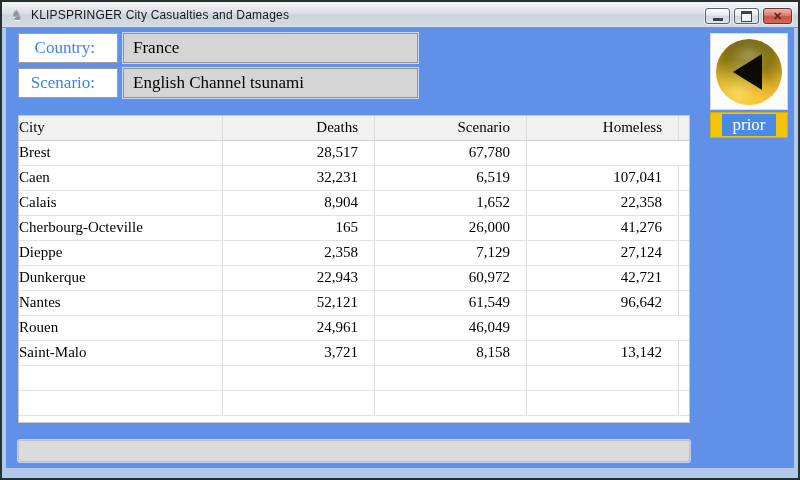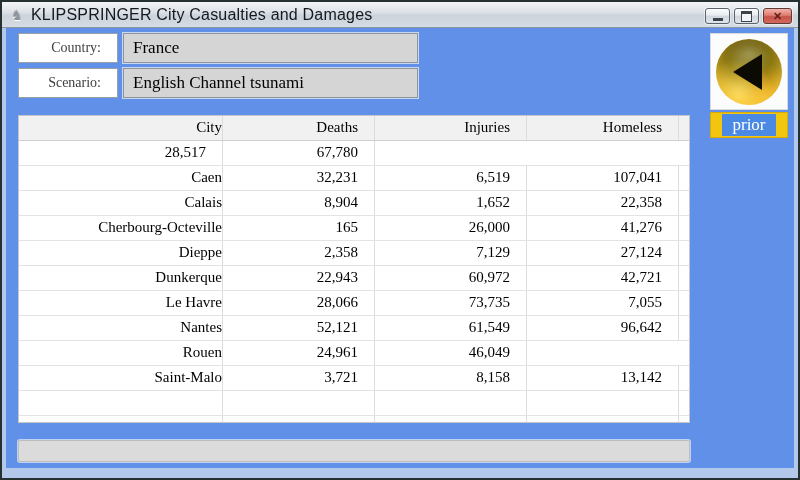--- a/index.html
+++ b/index.html
@@ -11,37 +11,37 @@
   .inner-border{position:absolute;left:2px;right:2px;top:27px;bottom:2px;z-index:55;pointer-events:none;
     border-left:4px solid #B3C9EC;border-right:4px solid #B3C9EC;border-bottom:10px solid #B3C9EC;}
 
   
   .titlebar{position:absolute;left:2px;top:2px;right:2px;height:25px;z-index:58;
     background:linear-gradient(180deg,#F3F5F8 0%,#DDE2E8 40%,#CCD3DB 55%,#D6DCE3 100%);
     border-bottom:1px solid #8C96A3;display:flex;align-items:center;
     font-family:"Liberation Sans","DejaVu Sans",sans-serif;}
   .app-icon{width:16px;height:16px;margin-left:7px;margin-right:6px;font-size:14px;line-height:16px;
     color:#8d9298;text-shadow:0 1px 0 #fff;text-align:center;}
-  .title-text{font-size:16px;color:#15191d;letter-spacing:.2px;}
+  .title-text{font-size:12px;color:#15191d;letter-spacing:.2px;}
   .win-buttons{position:absolute;right:6px;top:6px;display:flex;gap:4px;}
   .win-btn{width:25px;height:16px;border:1px solid #5b646e;border-radius:3px;
     background:linear-gradient(180deg,#FDFEFE 0%,#E7EBEF 45%,#CFD6DE 50%,#E0E5EA 100%);
     box-shadow:0 0 0 1px rgba(255,255,255,.45);display:flex;align-items:center;justify-content:center;
     cursor:default;padding:0;}
   .win-btn.close{width:29px;
     background:linear-gradient(180deg,#F2B3AA 0%,#DE7C6F 45%,#C6544A 55%,#D4685C 100%);
     border-color:#5e3a34;}
   .glyph-min{width:10px;height:3px;background:#3c444b;margin-top:7px;}
   .glyph-max{width:9px;height:7px;border:1px solid #3c444b;border-top-width:3px;background:#f2f5f7;}
   .glyph-close{font-family:"Liberation Sans",sans-serif;font-size:11px;font-weight:bold;color:#5d1f18;line-height:1;}
 
   
   .field-label{position:absolute;left:18px;width:100px;height:30px;background:#FFFFFF;
-    border:1px solid #9aa0a6;box-sizing:border-box;font-size:14px;color:#404040;
-    display:flex;align-items:center;justify-content:flex-end;padding-right:16px;}
+    border:1px solid #9aa0a6;box-sizing:border-box;font-size:17px;color:#3b82f6;
+    display:flex;align-items:center;justify-content:flex-end;padding-right:22px;}
   .field-value{position:absolute;left:123px;width:295px;height:30px;background:#D5D5D5;
     border:1px solid #8f9499;box-sizing:border-box;box-shadow:0 0 0 1px rgba(255,255,255,.65);
     font-size:17px;color:#000;display:flex;align-items:center;padding-left:9px;}
   .row-country{top:33px;} .row-scenario{top:68px;}
 
   
   .prior-panel{position:absolute;left:710px;top:33px;width:78px;height:77px;background:#FCFCFC;
     border:1px solid #d9d9d9;box-sizing:border-box;display:flex;align-items:center;justify-content:center;
     cursor:pointer;}
   .orb{position:relative;width:66px;height:66px;border-radius:50%;
@@ -60,21 +60,21 @@
   .prior-chip{background:#4A8AE4;color:#FFFFFF;font-size:17px;line-height:22px;padding:0 10px;}
 
   
   .data-table{position:absolute;left:18px;top:115px;width:672px;height:308px;background:#FFFFFF;
     border:1px solid #C6C6C6;box-sizing:border-box;overflow:hidden;font-size:15px;color:#000;}
   .t-row{display:grid;grid-template-columns:204px 152px 152px 152px auto;height:25px;
     border-bottom:1px solid #E3E3E3;box-sizing:border-box;}
   .t-row.header{background:#F1F1F1;border-bottom:1px solid #CFCFCF;}
   .t-cell{box-sizing:border-box;border-right:1px solid #DCDCDC;line-height:23px;
     white-space:nowrap;overflow:hidden;}
-  .t-cell.city{padding-left:8px;text-align:right;}
+  .t-cell.city{padding-left:0;text-align:left;}
   .t-cell.num{padding-right:16px;text-align:right;}
   .t-cell.spacer{border-right:none;}
 
   
   .status-bar{position:absolute;left:18px;top:440px;width:672px;height:22px;background:#DBDBDB;
     border:1px solid #bdbdbd;border-radius:2px;box-sizing:border-box;
     box-shadow:0 0 0 1px rgba(255,255,255,.6);font-size:13px;line-height:20px;padding-left:6px;color:#333;}
 </style>
 </head>
 <body>
@@ -106,26 +106,27 @@
   </div>
 </div>
 <div class="prior-bar">
   <span class="prior-chip">prior</span>
 </div>
 
 <div class="data-table">
   <div class="t-row header">
     <div class="t-cell city">City</div>
     <div class="t-cell num">Deaths</div>
-    <div class="t-cell num">Injuries</div>
+    <div class="t-cell num">Scenario</div>
     <div class="t-cell num">Homeless</div>
     <div class="t-cell spacer"></div>
   </div>
   <div id="table-body">
   <div class="t-row">
+    <div class="t-cell city">Brest</div>
     <div class="t-cell num">28,517</div>
     <div class="t-cell num">67,780</div>
     <div class="t-cell spacer"></div>
   </div>
 
   <div class="t-row">
     <div class="t-cell city">Caen</div>
     <div class="t-cell num">32,231</div>
     <div class="t-cell num">6,519</div>
     <div class="t-cell num">107,041</div>
@@ -157,27 +158,20 @@
   </div>
 
   <div class="t-row">
     <div class="t-cell city">Dunkerque</div>
     <div class="t-cell num">22,943</div>
     <div class="t-cell num">60,972</div>
     <div class="t-cell num">42,721</div>
     <div class="t-cell spacer"></div>
   </div>
 
-  <div class="t-row">
-    <div class="t-cell city">Le Havre</div>
-    <div class="t-cell num">28,066</div>
-    <div class="t-cell num">73,735</div>
-    <div class="t-cell num">7,055</div>
-    <div class="t-cell spacer"></div>
-  </div>
 
   <div class="t-row">
     <div class="t-cell city">Nantes</div>
     <div class="t-cell num">52,121</div>
     <div class="t-cell num">61,549</div>
     <div class="t-cell num">96,642</div>
     <div class="t-cell spacer"></div>
   </div>
 
   <div class="t-row">

